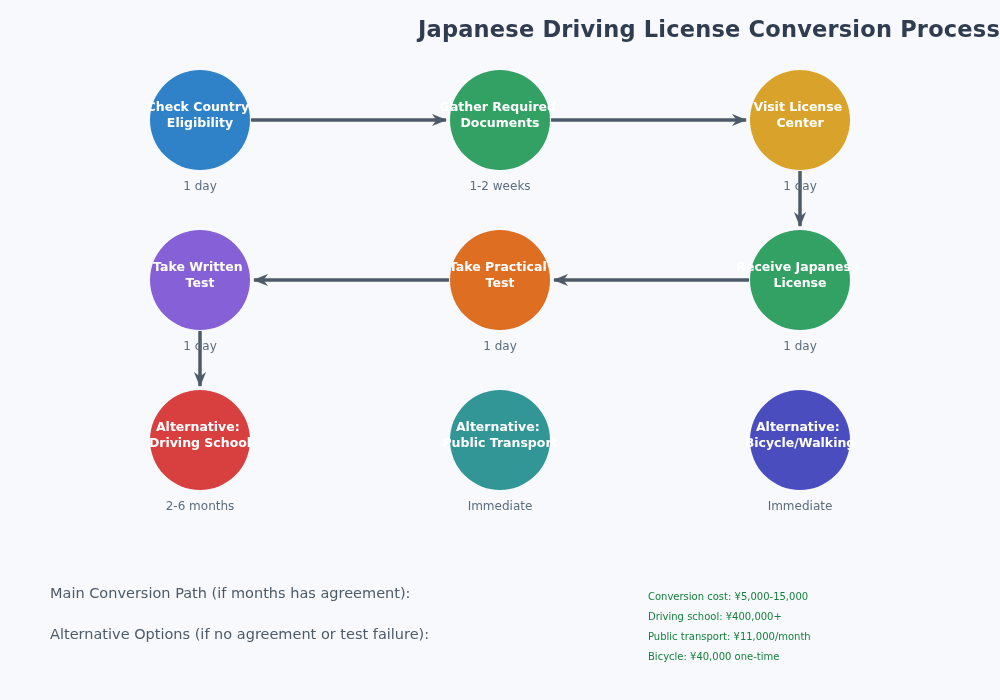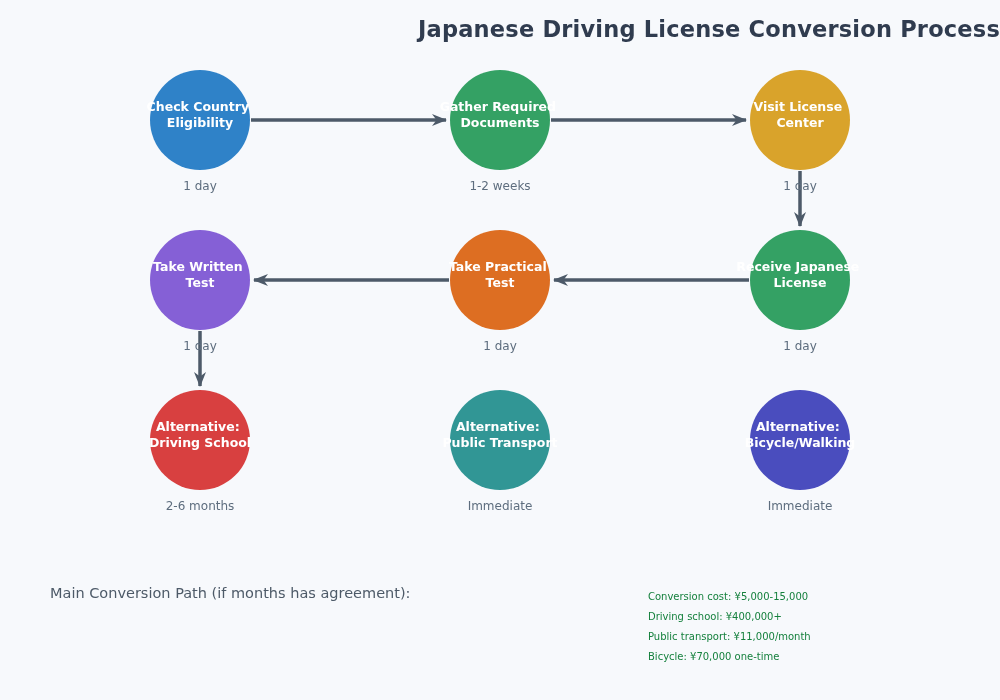--- a/index.html
+++ b/index.html
@@ -170,22 +170,23 @@
       <text class="node-label">
         <tspan x="800" y="431">Alternative:</tspan>
         <tspan x="800" y="447">Bicycle/Walking</tspan>
       </text>
       <text class="duration" x="800" y="510">Immediate</text>
     </g>
   </svg>
 
   <div class="legend-left">
     <p class="legend-line">Main Conversion Path (if months has agreement):</p>
+    <p class="legend-line">Alternative Options (if no agreement or test failure):</p>
   </div>
 
   <div class="legend-right">
     <div>Conversion cost: ¥5,000-15,000</div>
     <div>Driving school: ¥400,000+</div>
     <div>Public transport: ¥11,000/month</div>
-    <div>Bicycle: ¥70,000 one-time</div>
+    <div>Bicycle: ¥40,000 one-time</div>
   </div>
 
 </div>
 
 </body></html>

